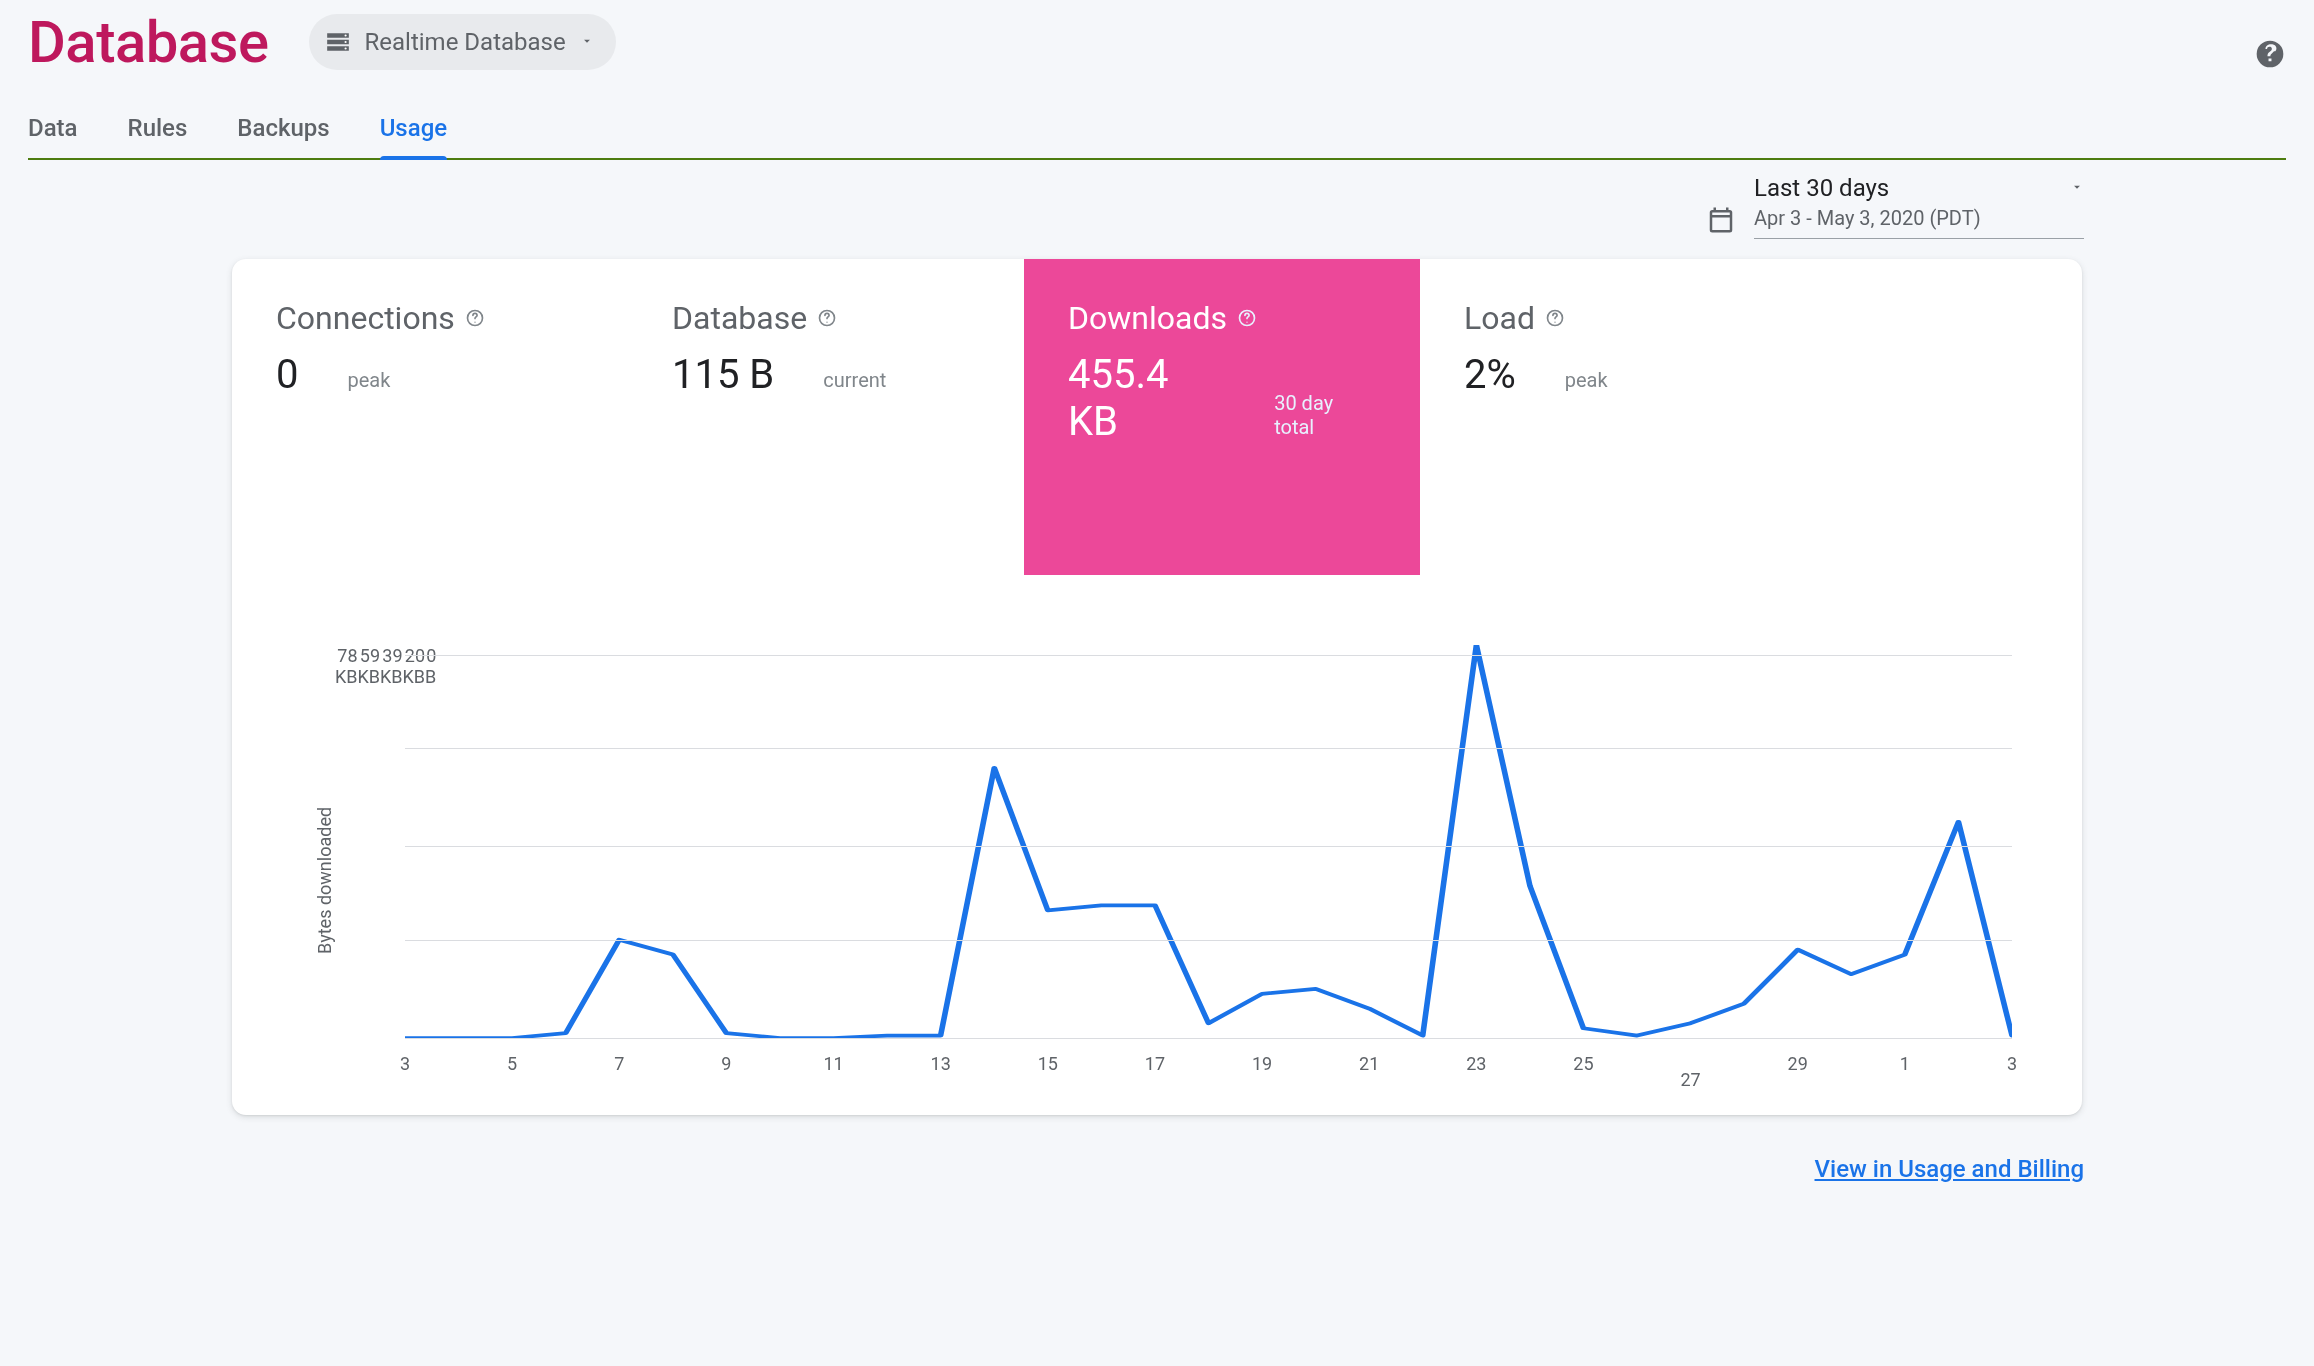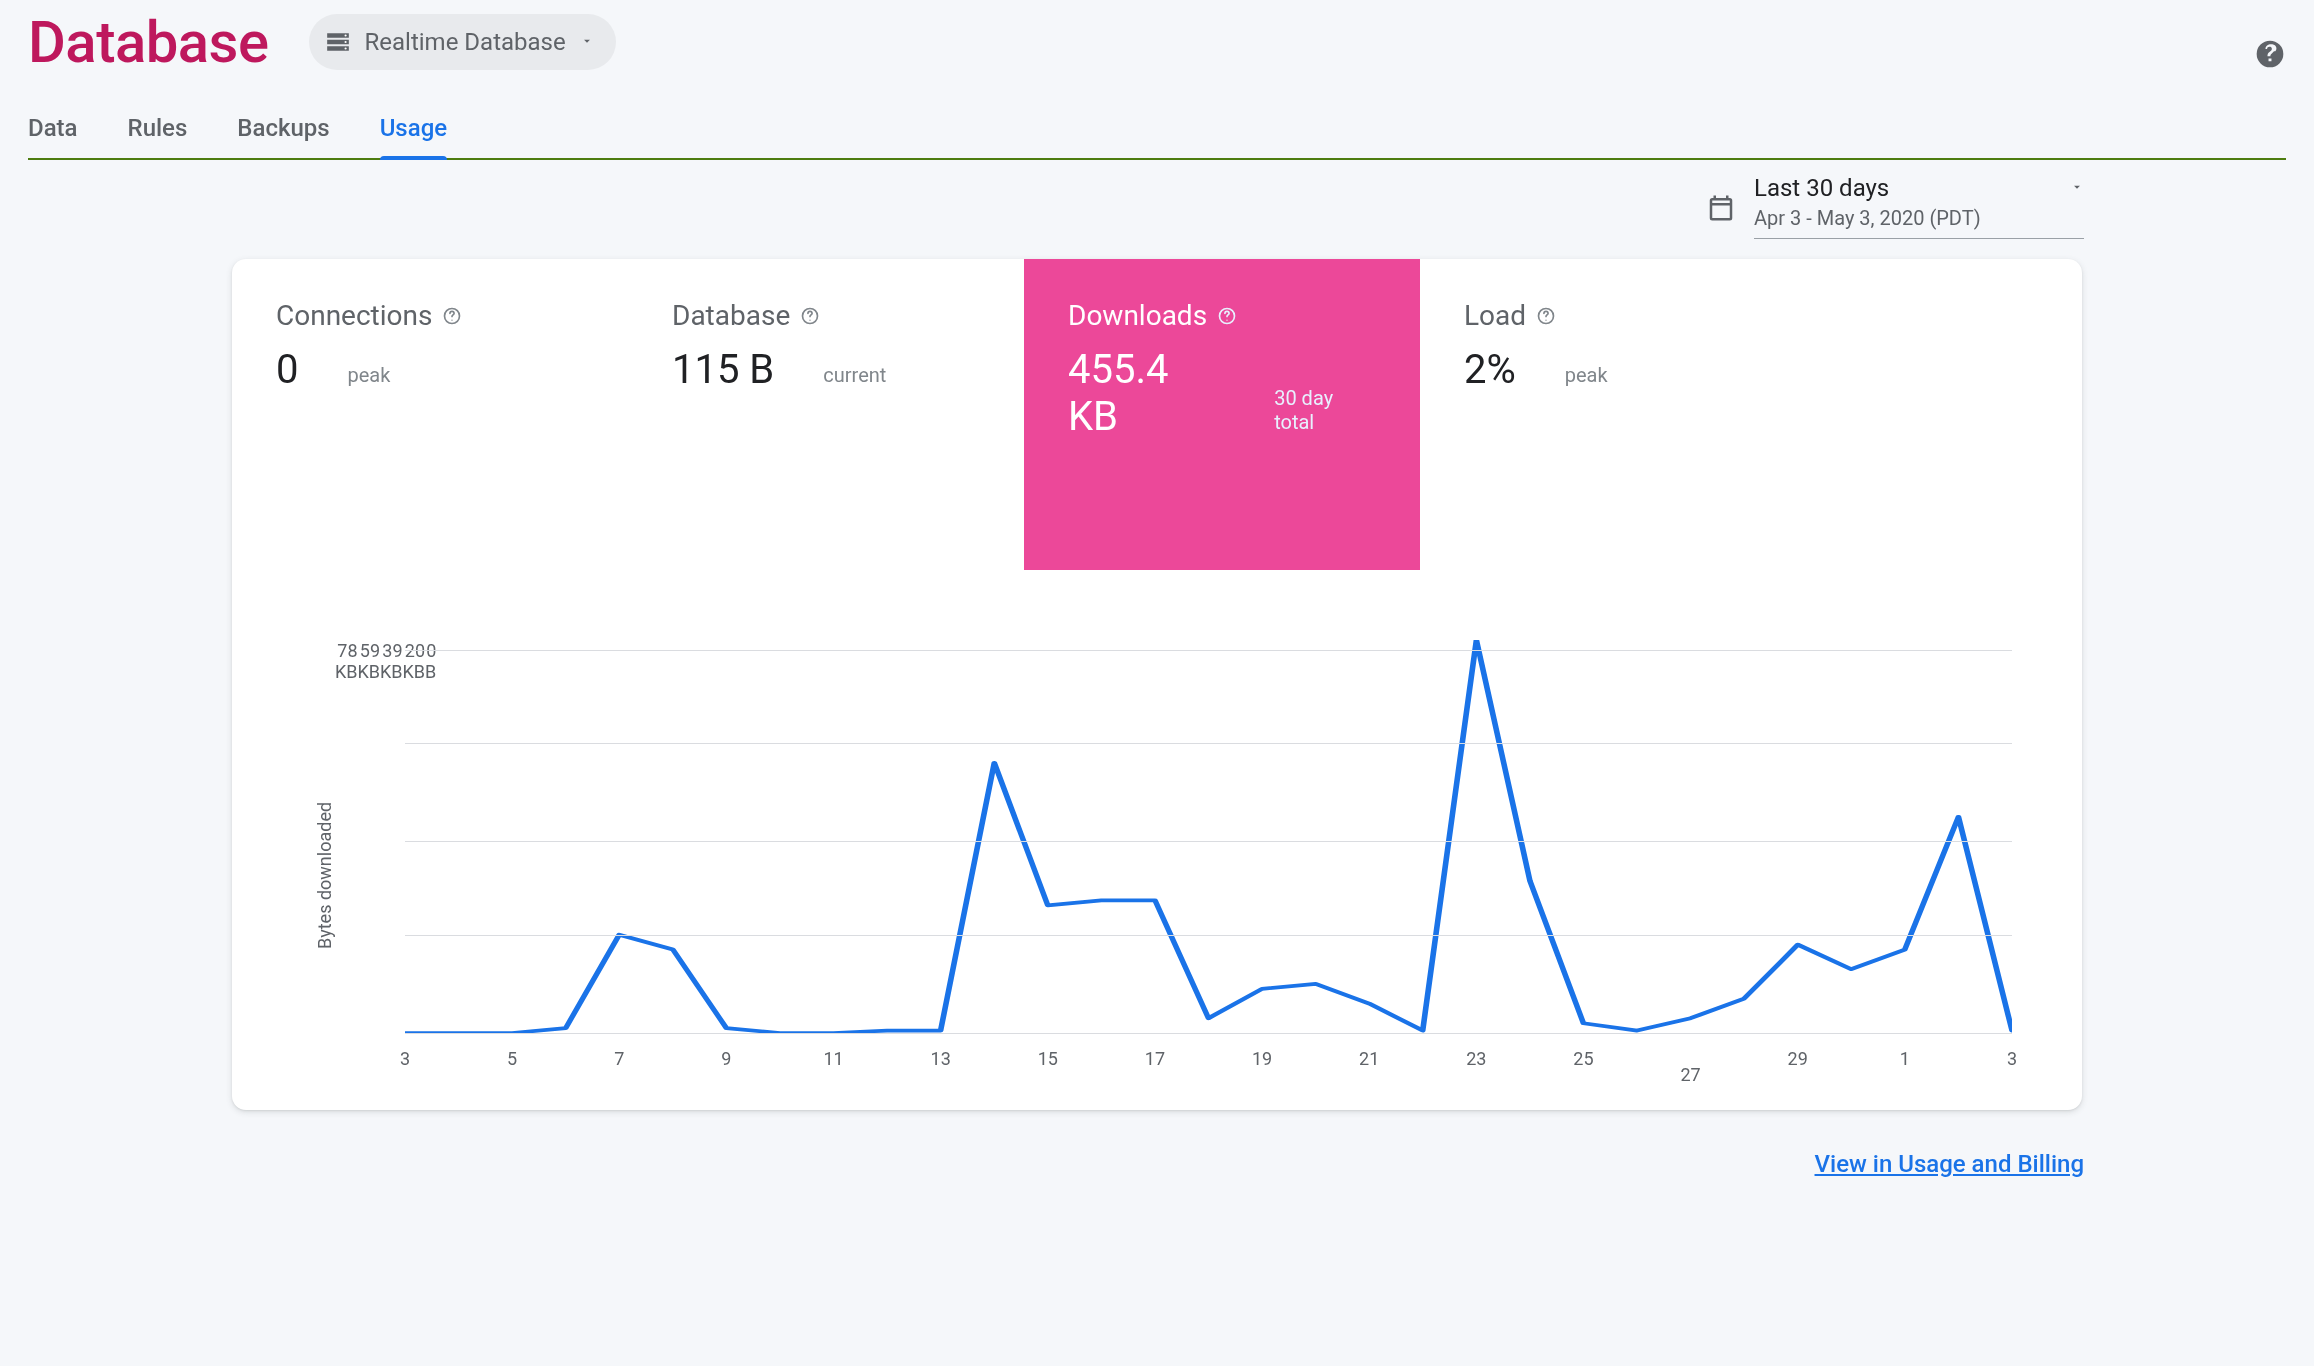--- a/index.html
+++ b/index.html
@@ -78,21 +78,21 @@
     height: 4px;
     background: #1a73e8;
     border-radius: 4px 4px 0 0;
   }
   .content {
     padding-top: 14px;
   }
   .date-row {
     display: flex;
     justify-content: flex-end;
-    align-items: center;
+    align-items: flex-end;
     gap: 18px;
     padding-right: 202px;
   }
   .date-icon {
     color: #5f6368;
     margin-top: 6px;
   }
   .date-select {
     min-width: 330px;
     border-bottom: 1px solid #9aa0a6;
@@ -133,21 +133,21 @@
     background: #ec4899;
     color: #fff;
     padding-bottom: 130px;
   }
   .metric .label-row {
     display: flex;
     align-items: center;
     gap: 10px;
   }
   .metric .label {
-    font-size: 28px;
+    font-size: 32px;
     color: #5f6368;
   }
   .metric.active .label { color: #fff; }
   .metric .help-sm {
     color: #80868b;
     display: inline-flex;
   }
   .metric.active .help-sm { color: #e8f0fe; }
   .metric .value-row {
     margin-top: 14px;

